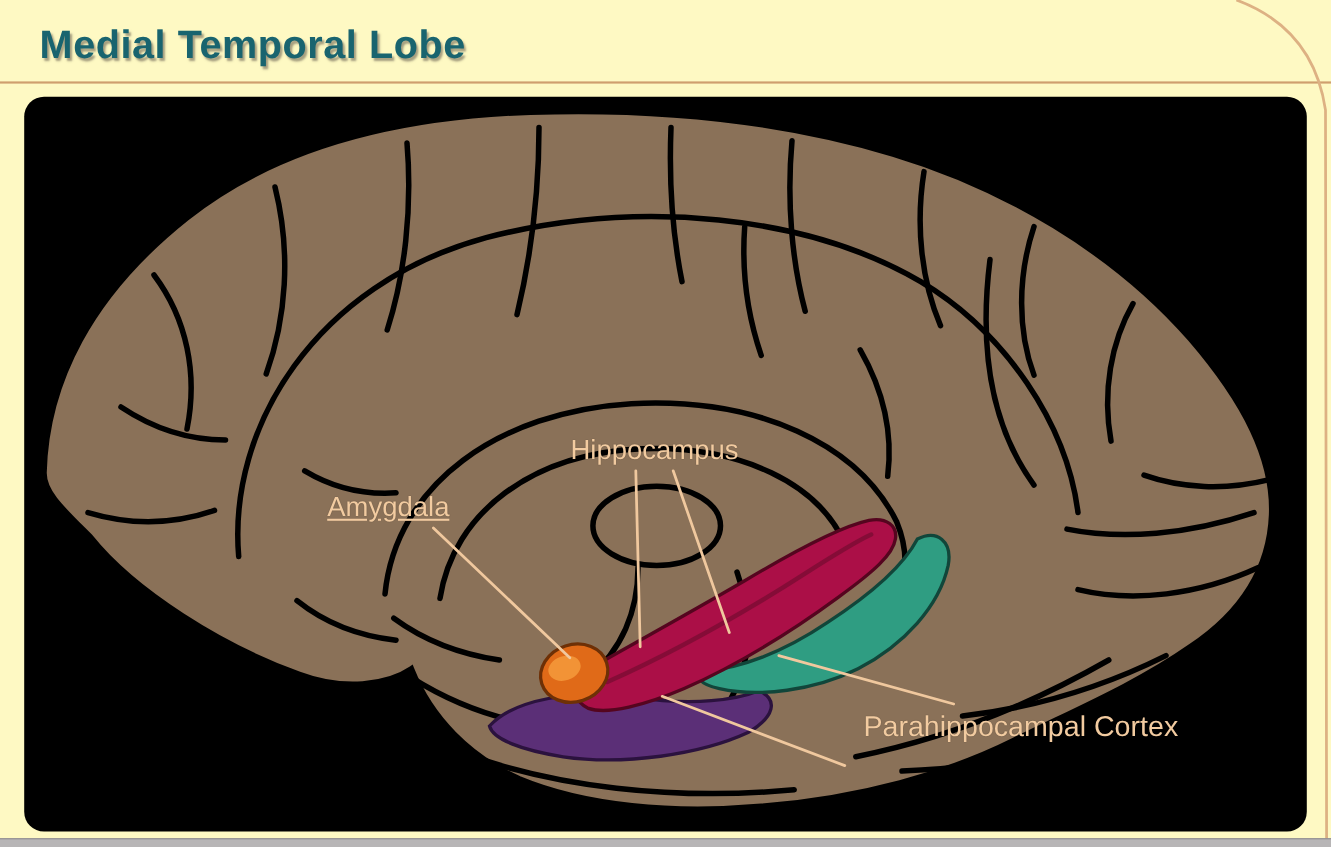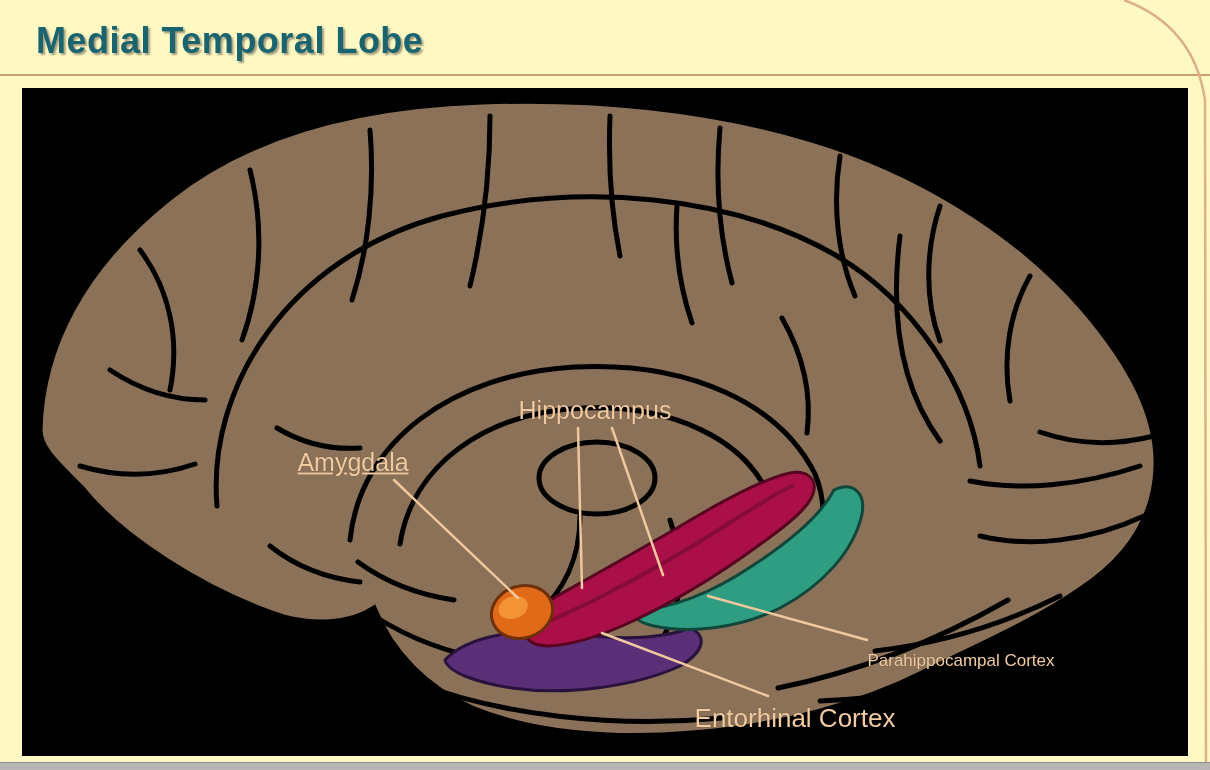--- a/index.html
+++ b/index.html
@@ -31,33 +31,34 @@
     height: 2px;
     background: #cf9f6e;
   }
   .panel {
     position: absolute;
     left: 22px;
     top: 88px;
     width: 1166px;
     height: 668px;
     background: #000;
+    border-radius: 18px;
   }
   .panel svg { position: absolute; left: 0; top: 0; }
   .lbl {
     position: absolute;
     transform: translate(-50%, -50%);
     color: #f2cba0;
     font-size: 25px;
     white-space: nowrap;
     text-shadow: 0 0 1px rgba(0,0,0,0.4);
   }
   .lbl-hippocampus    { left: 573px; top: 322px; }
   .lbl-amygdala       { left: 331px; top: 374px; text-decoration: underline; }
-  .lbl-parahippocampal{ left: 939px; top: 573px; font-size: 17px; }
+  .lbl-parahippocampal{ left: 906px; top: 573px; font-size: 26px; }
   .lbl-entorhinal     { left: 773px; top: 630px; font-size: 26px; }
   .corner-decor {
     position: absolute;
     left: 0; top: 0;
     pointer-events: none;
   }
   .bottom-strip {
     position: absolute;
     left: 0;
     bottom: 0;
@@ -162,21 +163,20 @@
         <line x1="556" y1="340" x2="560" y2="500"></line>
         <line x1="590" y1="340" x2="641" y2="487"></line>
         <line x1="845" y1="552" x2="686" y2="508"></line>
         <line x1="746" y1="608" x2="580" y2="545"></line>
       </g>
     </svg>
 
     <div class="lbl lbl-hippocampus">Hippocampus</div>
     <div class="lbl lbl-amygdala">Amygdala</div>
     <div class="lbl lbl-parahippocampal">Parahippocampal Cortex</div>
-    <div class="lbl lbl-entorhinal">Entorhinal Cortex</div>
   </div>
 
   <svg class="corner-decor" width="1210" height="770" viewBox="0 0 1210 770">
     <path d="M 1124 0 Q 1194 26 1205 100 L 1206 770" fill="none" stroke="#ddb183" stroke-width="2.5"></path>
   </svg>
 
   <div class="bottom-strip"></div>
 </div>
 
 </body></html>

